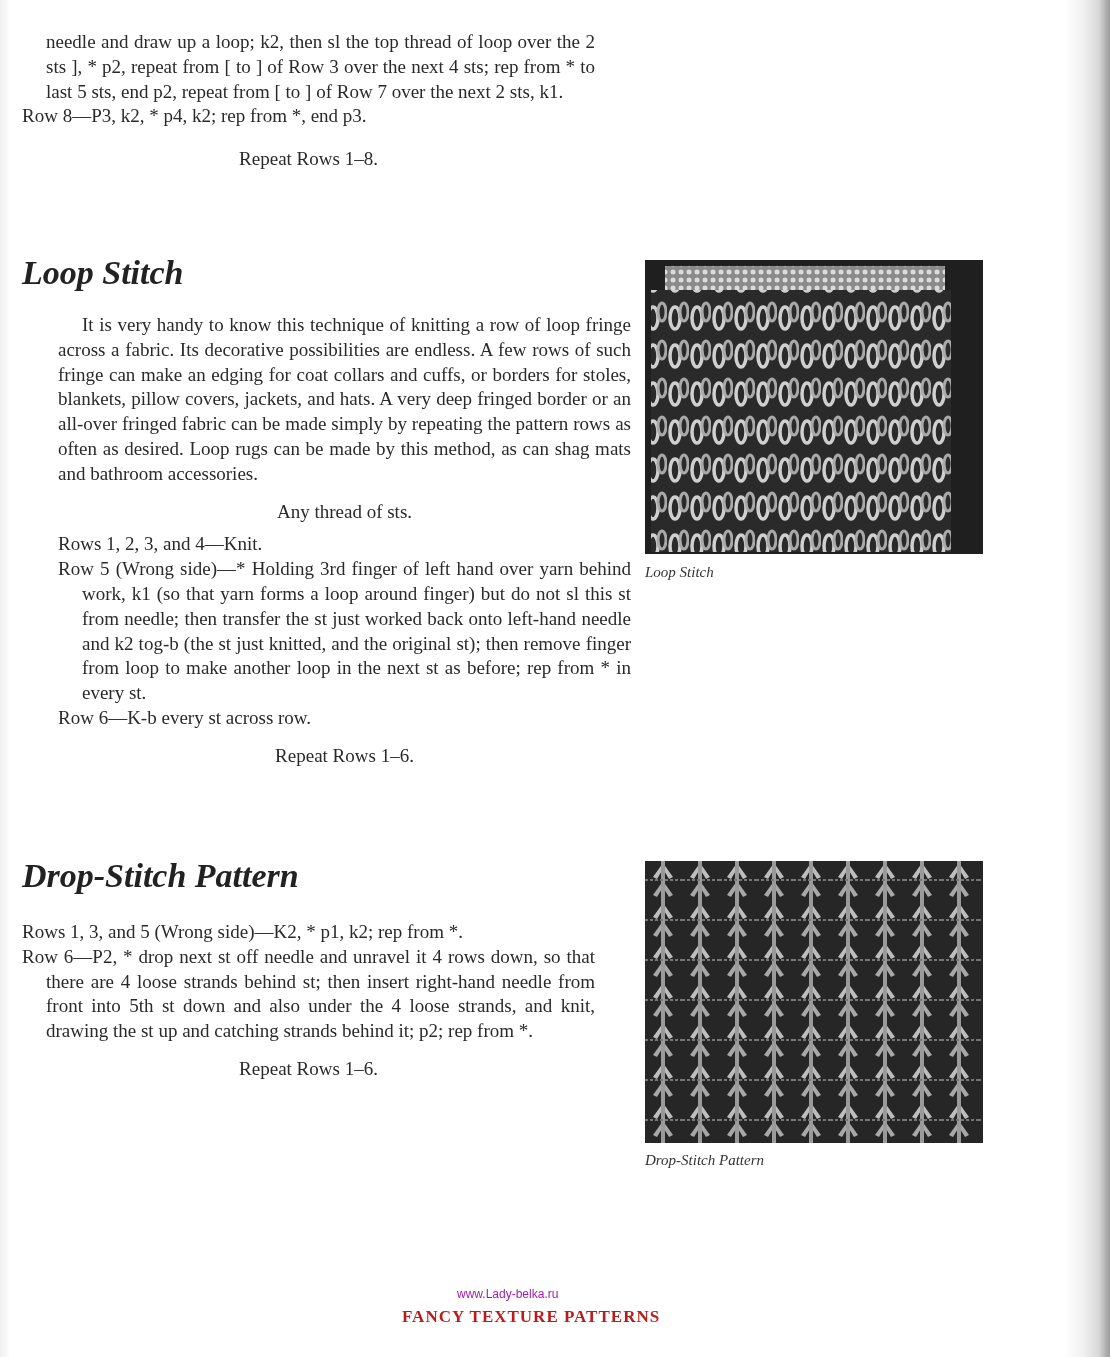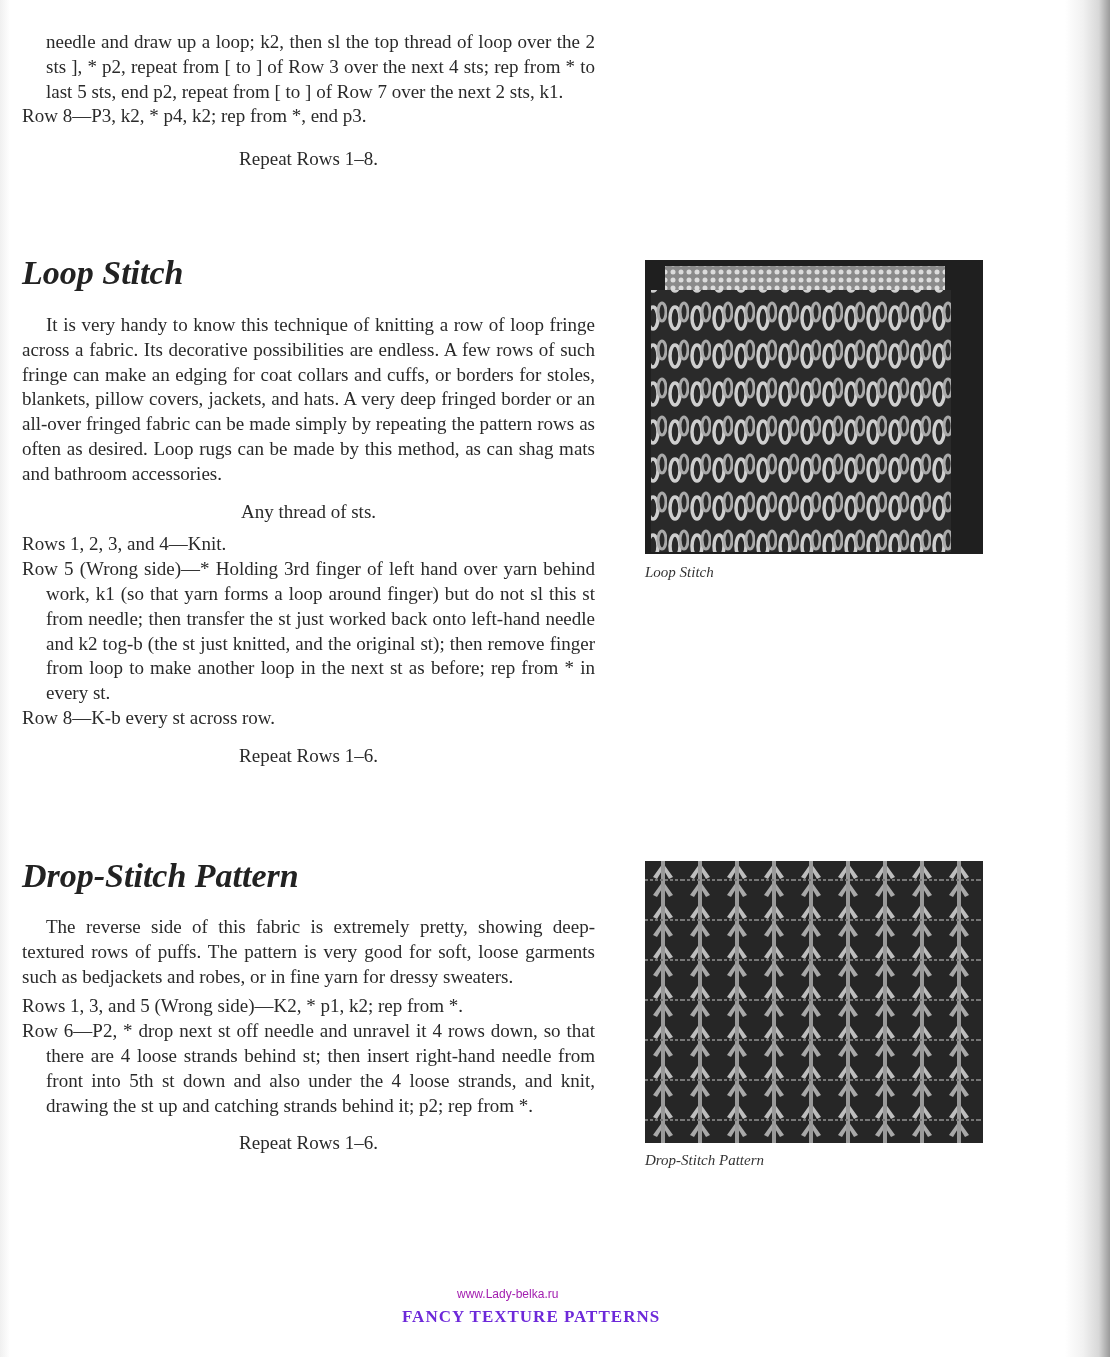--- a/index.html
+++ b/index.html
@@ -36,46 +36,46 @@
   }
   .caption {
     position: absolute; left: 645px; font-style: italic; font-size: 15px; color: #333;
   }
   .footer-url {
     position: absolute; left: 457px; top: 1287px;
     font-family: "Liberation Sans", "DejaVu Sans", sans-serif; font-size: 12px; color: #a21caf;
   }
   .footer-title {
     position: absolute; left: 402px; top: 1307px;
-    font-size: 17px; font-weight: bold; letter-spacing: 1px; color: #6d28d9;
+    font-size: 17px; font-weight: bold; letter-spacing: 1px; color: #b91c1c;
   }
   .footer-page {
     position: absolute; left: 742px; top: 1373px;
     font-size: 17px; font-weight: bold; color: #2a2a2a;
   }
 </style>
 </head>
 <body>
 
 <div class="left-shade"></div>
 <div class="page-shade"></div>
 
 <div class="text-col" style="top:30px;">
   <p class="p" style="padding-left:24px;">needle and draw up a loop; k2, then sl the top thread of loop over the 2 sts ], * p2, repeat from [ to ] of Row 3 over the next 4 sts; rep from * to last 5 sts, end p2, repeat from [ to ] of Row 7 over the next 2 sts, k1.</p>
   <p class="p hang">Row 8—P3, k2, * p4, k2; rep from *, end p3.</p>
   <p class="p center" style="margin-top:18px;">Repeat Rows 1–8.</p>
 </div>
 
 <h2 style="top:254px;">Loop Stitch</h2>
-<div class="text-col" style="top:313px;">
+<div class="text-col" style="top:313px;margin-left:36px;">
   <p class="p indent-first">It is very handy to know this technique of knitting a row of loop fringe across a fabric. Its decorative possibilities are endless. A few rows of such fringe can make an edging for coat collars and cuffs, or borders for stoles, blankets, pillow covers, jackets, and hats. A very deep fringed border or an all-over fringed fabric can be made simply by repeating the pattern rows as often as desired. Loop rugs can be made by this method, as can shag mats and bathroom accessories.</p>
   <p class="p center" style="margin-top:13px;">Any thread of sts.</p>
   <p class="p hang" style="margin-top:8px;">Rows 1, 2, 3, and 4—Knit.</p>
   <p class="p hang">Row 5 (Wrong side)—* Holding 3rd finger of left hand over yarn behind work, k1 (so that yarn forms a loop around finger) but do not sl this st from needle; then transfer the st just worked back onto left-hand needle and k2 tog-b (the st just knitted, and the original st); then remove finger from loop to make another loop in the next st as before; rep from * in every st.</p>
-  <p class="p hang">Row 8—K-b every st across row.</p>
+  <p class="p hang">Row 6—K-b every st across row.</p>
   <p class="p center" style="margin-top:13px;">Repeat Rows 1–6.</p>
 </div>
 
 <div class="photo" style="top:260px; height:294px;">
   <svg width="338" height="294" viewBox="0 0 338 294">
     <defs>
       <pattern id="loops" width="22" height="38" patternUnits="userSpaceOnUse">
         <rect width="22" height="38" fill="#2a2a2a"></rect>
         <ellipse cx="8" cy="20" rx="5" ry="11" fill="none" stroke="#cfcfcf" stroke-width="3.5"></ellipse>
         <ellipse cx="17" cy="14" rx="4" ry="9" fill="none" stroke="#a9a9a9" stroke-width="3"></ellipse>
@@ -87,21 +87,20 @@
     </defs>
     <rect x="0" y="0" width="338" height="294" fill="#1f1f1f"></rect>
     <rect x="20" y="6" width="280" height="26" fill="url(#cast)"></rect>
     <rect x="6" y="30" width="300" height="262" fill="url(#loops)"></rect>
   </svg>
 </div>
 <div class="caption" style="top:564px;">Loop Stitch</div>
 
 <h2 style="top:857px;">Drop-Stitch Pattern</h2>
 <div class="text-col" style="top:915px;">
-  <p class="p indent-first">The reverse side of this fabric is extremely pretty, showing deep-textured rows of puffs. The pattern is very good for soft, loose garments such as bedjackets and robes, or in fine yarn for dressy sweaters.</p>
   <p class="p hang" style="margin-top:5px;">Rows 1, 3, and 5 (Wrong side)—K2, * p1, k2; rep from *.</p>
   <p class="p hang">Row 6—P2, * drop next st off needle and unravel it 4 rows down, so that there are 4 loose strands behind st; then insert right-hand needle from front into 5th st down and also under the 4 loose strands, and knit, drawing the st up and catching strands behind it; p2; rep from *.</p>
   <p class="p center" style="margin-top:13px;">Repeat Rows 1–6.</p>
 </div>
 
 <div class="photo" style="top:861px; height:282px;">
   <svg width="338" height="282" viewBox="0 0 338 282">
     <defs>
       <pattern id="drops" width="37" height="40" patternUnits="userSpaceOnUse">
         <rect width="37" height="40" fill="#262626"></rect>

